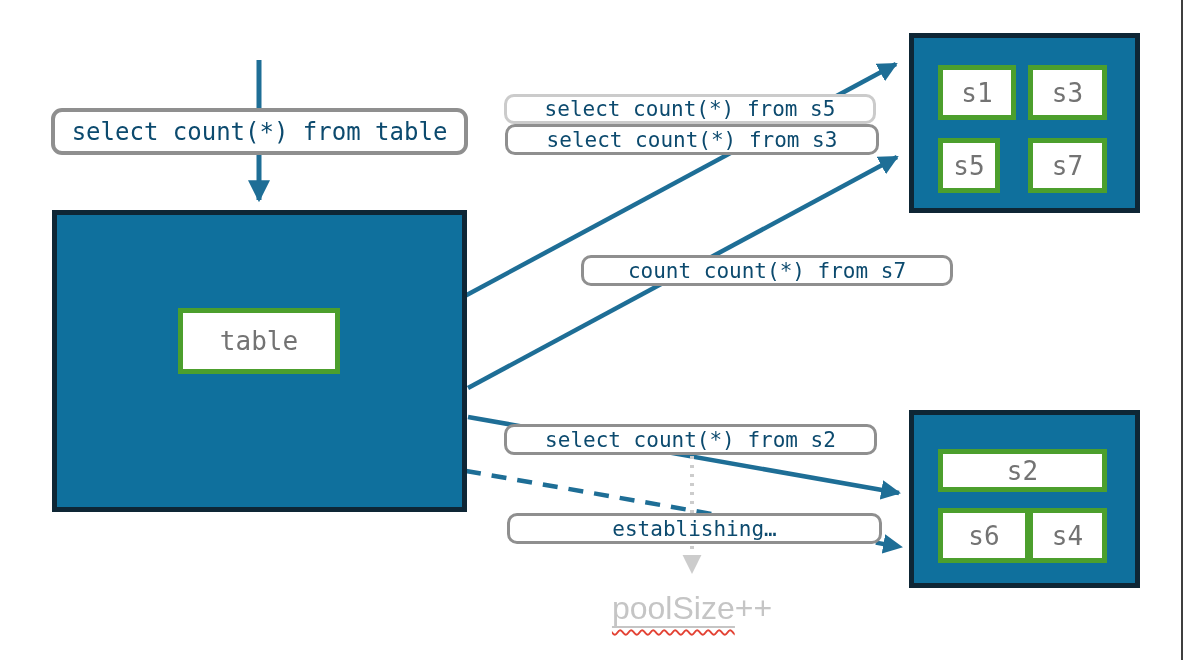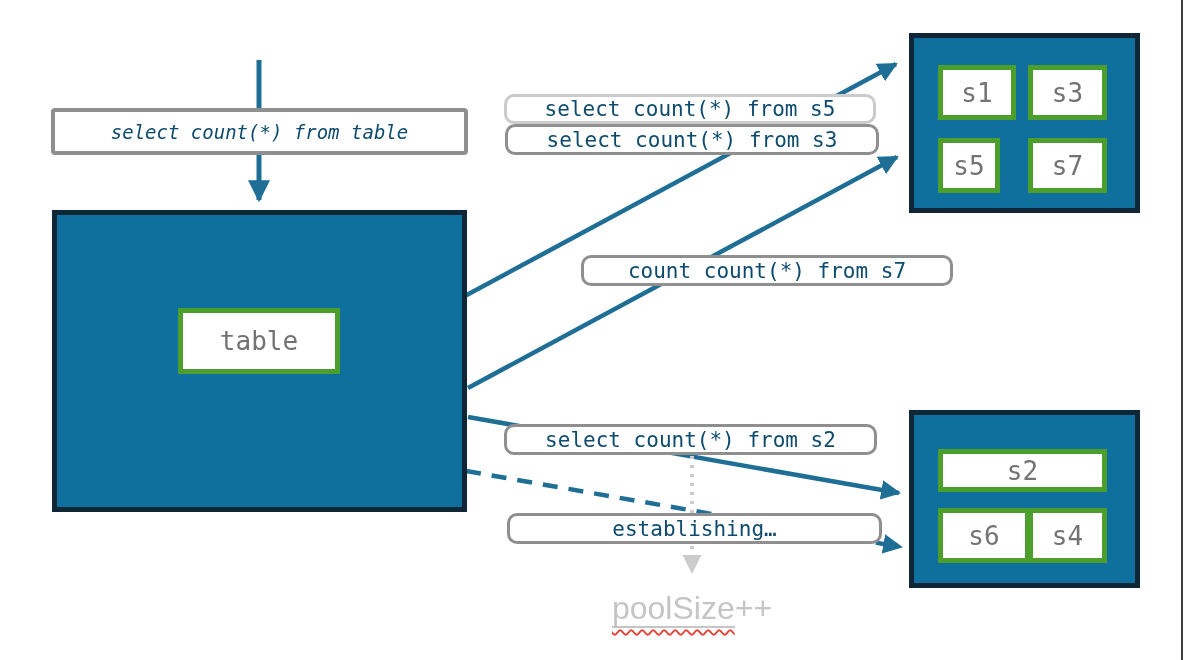--- a/index.html
+++ b/index.html
@@ -19,21 +19,21 @@
   .mg{fill:var(--dotted_arrow);}
 
   .node{position:absolute;background:var(--node_fill);border:5px solid var(--node_border);
         box-sizing:border-box;z-index:2;}
   .shard{position:absolute;background:#fff;border:5px solid var(--shard_border);
          box-sizing:border-box;display:flex;align-items:center;justify-content:center;
          font-size:26px;color:#737373;}
   .pill{position:absolute;background:#fff;border:3px solid var(--pill_border);
         border-radius:10px;box-sizing:border-box;display:flex;align-items:center;
         justify-content:center;font-size:21px;color:#0c4a6e;white-space:nowrap;z-index:3;}
-  .pill.main{border-width:4px;border-radius:4px;font-size:19px;font-style:italic;}
+  .pill.main{border-width:4px;border-radius:11px;font-size:24px;}
   .pill.light{border-color:var(--pill_border_light);}
 
   .pool{position:absolute;left:692px;top:590px;transform:translateX(-50%);
         z-index:3;font-family:"Liberation Sans","DejaVu Sans",sans-serif;
         font-size:32px;color:var(--muted_text);white-space:nowrap;}
   .pool .word{border-bottom:2px solid var(--muted_text);
         text-decoration:underline wavy var(--squiggle) 2px;
         text-underline-offset:10px;text-decoration-skip-ink:none;}
   .edge-line{position:absolute;top:0;right:1px;width:2px;height:660px;
         background:#3F3F3F;z-index:4;}

